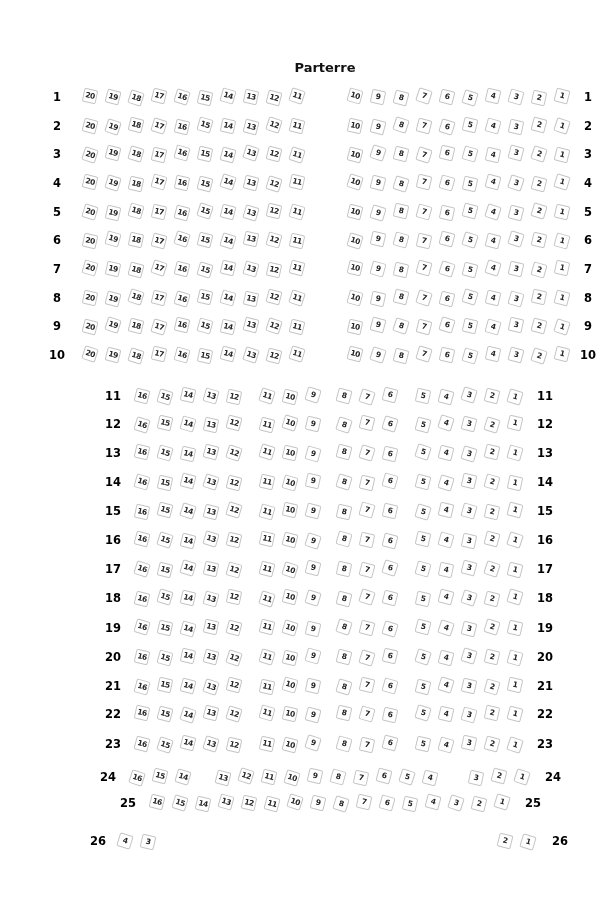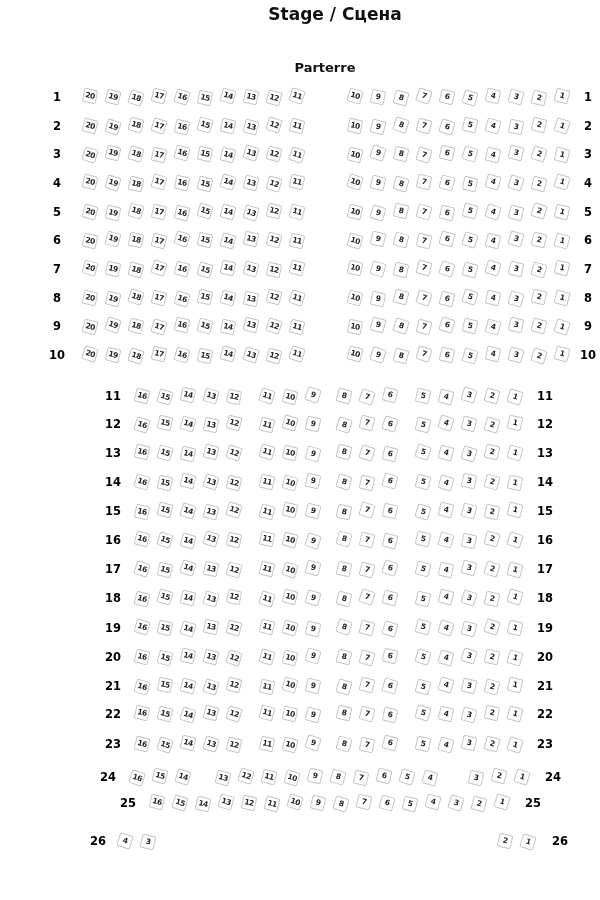--- a/index.html
+++ b/index.html
@@ -57,21 +57,20 @@
     font-weight: 700;
     color: #262626;
     line-height: 1;
     letter-spacing: -0.5px;
   }
 </style>
 </head>
 <body>
 
 <div id="stage-area">
-  <div class="title" style="left: 335px; top: 14px;">Stage / Сцена</div>
   <div class="subtitle" style="left: 325px; top: 67px;">Parterre</div>
   <div id="rows-container">
       <div class="row-label" style="left: 57px; top: 97px;">1</div>
       <div class="row-label" style="left: 588px; top: 97px;">1</div>
       <div class="seat" style="left: 90px; top: 96px; transform: translate(-50%, -50%) rotate(12deg);">
         <span>20</span>
       </div>
       <div class="seat" style="left: 113px; top: 97px; transform: translate(-50%, -50%) rotate(15deg);">
         <span>19</span>
       </div>

